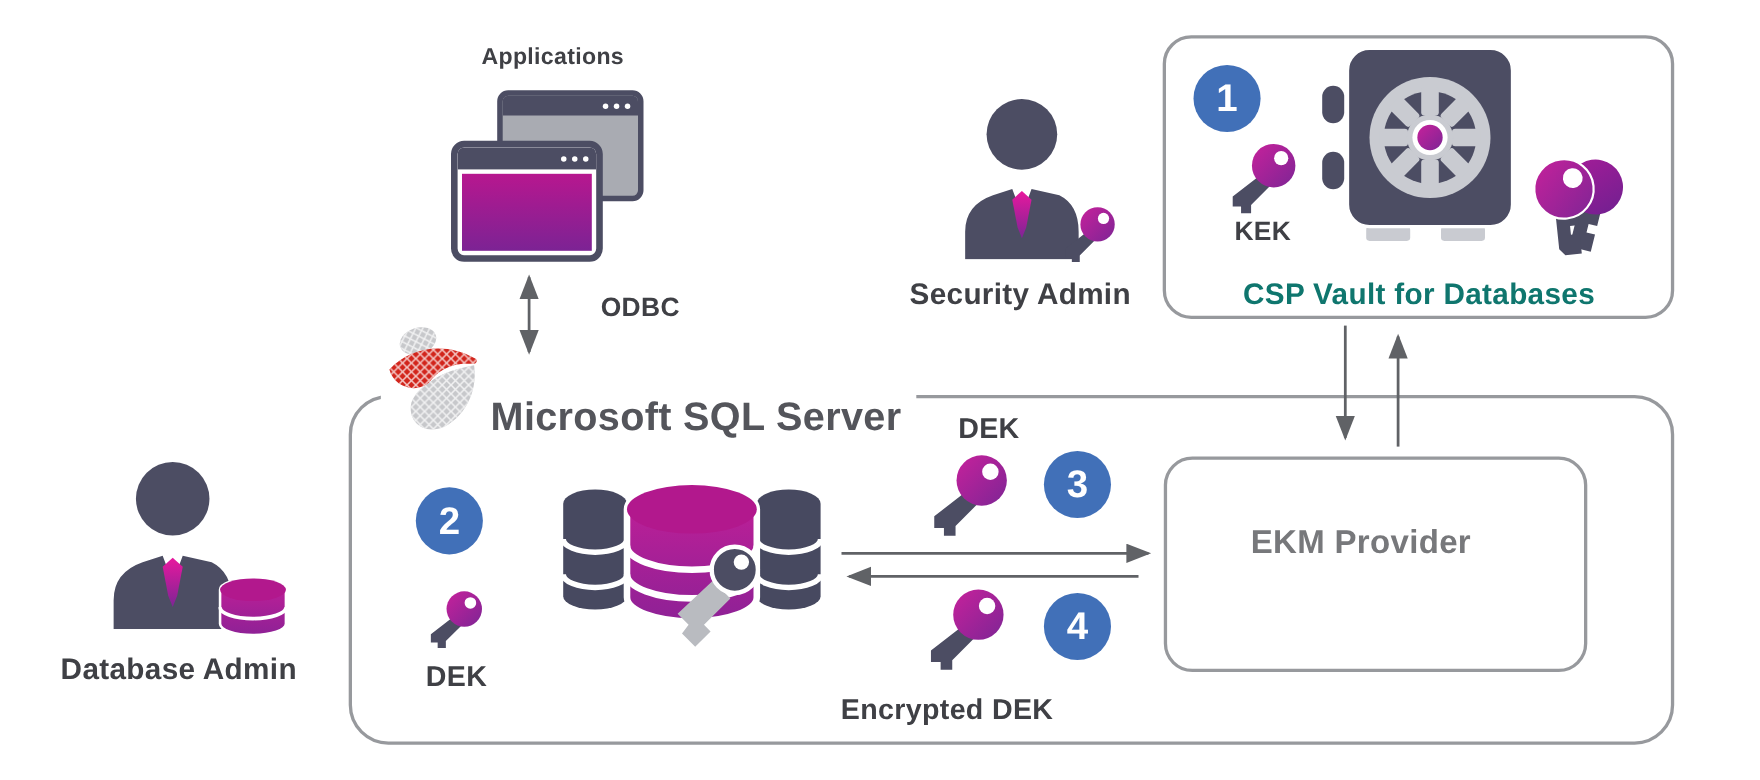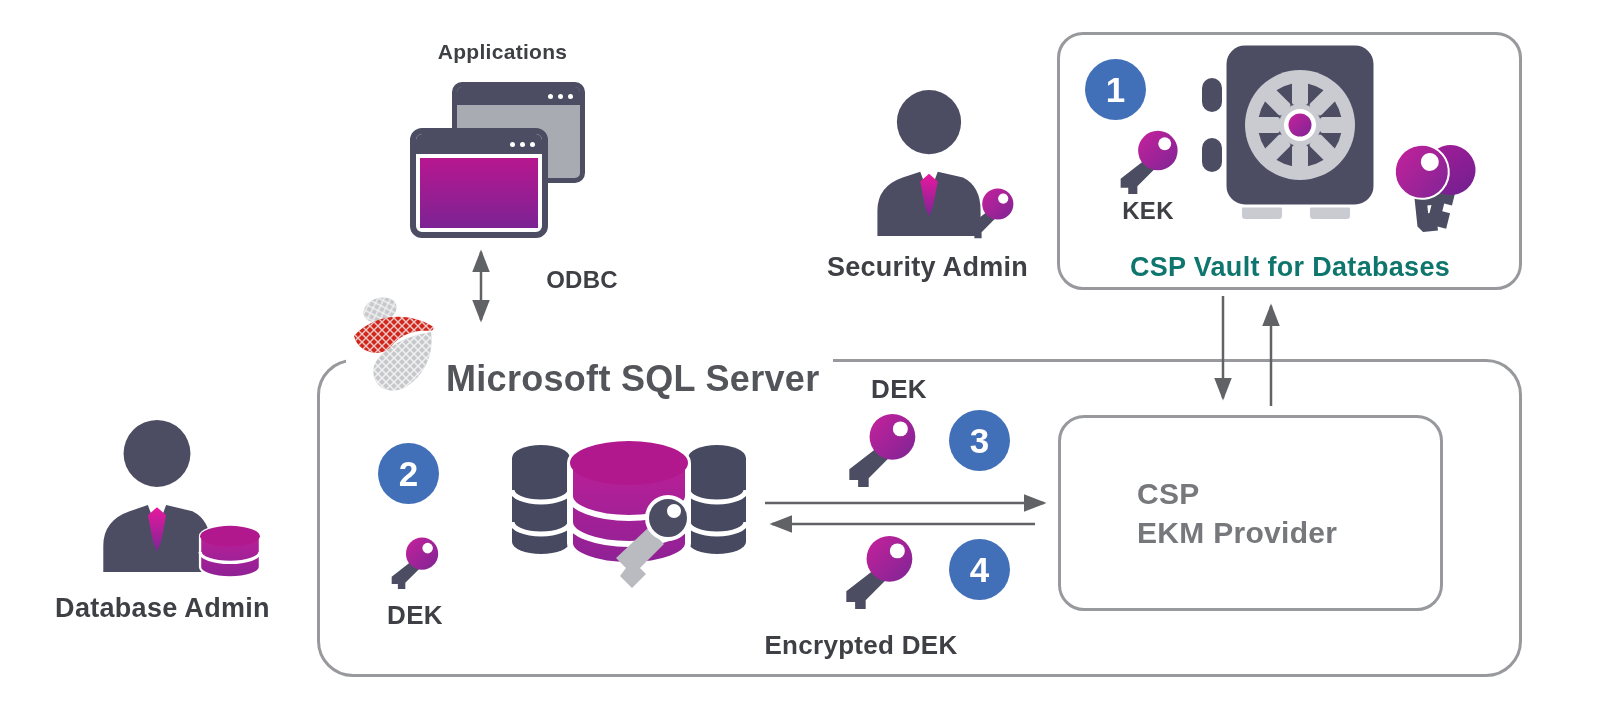--- a/index.html
+++ b/index.html
@@ -226,17 +226,16 @@
 
   <svg class="abs z3" style="left:833px;top:528px;" width="90" height="88">
       <use href="#icon-key"></use>
     </svg>
   <div class="abs badge" style="left:949px;top:539px;">
       <span>4</span>
     </div>
   <div class="abs lbl z3" style="left:749px;top:630px;width:224px;font-size:26px;">Encrypted DEK</div>
 
   <div class="abs z3" style="left:1137px;top:474px;font-size:30px;font-weight:700;color:#77787b;line-height:39px;letter-spacing:.3px;">
-    <div>CSP</div>
     <div>EKM Provider</div>
   </div>
 
 </div>
 
 </body></html>

